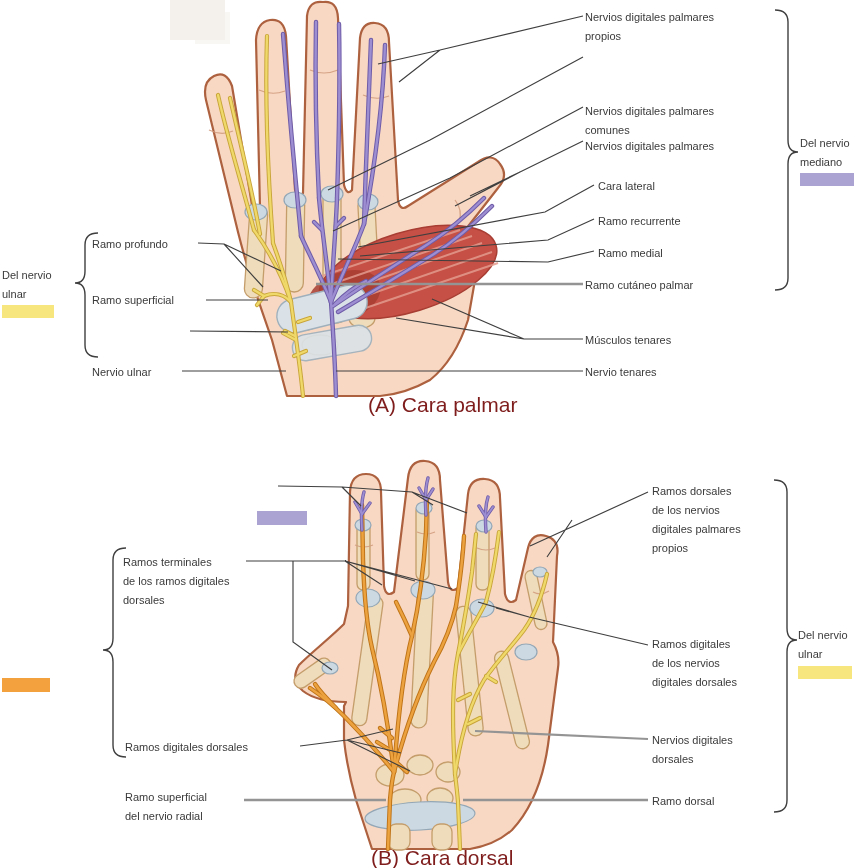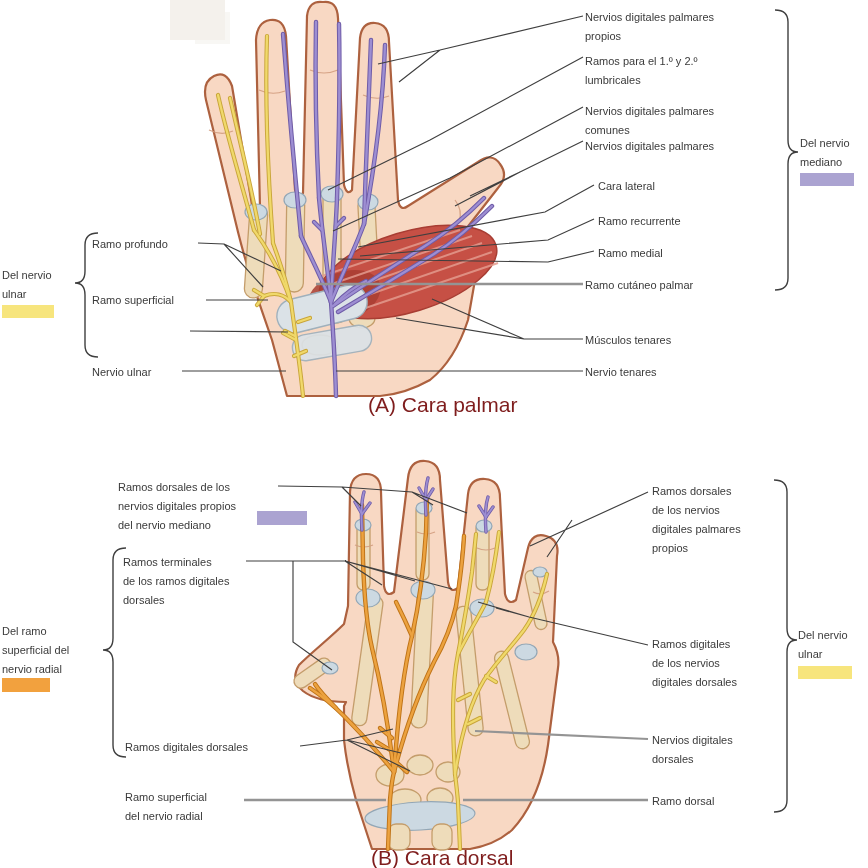--- a/index.html
+++ b/index.html
@@ -263,22 +263,20 @@
     <g>
       <path class="br" d="M98,233 Q85,233 85,245 L85,271 Q85,283 75,283 Q85,283 85,295 L85,345 Q85,357 98,357"></path>
       <path class="br" d="M775,10 Q788,10 788,22 L788,140 Q788,152 798,152 Q788,152 788,164 L788,278 Q788,290 775,290"></path>
       <path class="br" d="M126,548 Q113,548 113,560 L113,638 Q113,650 103,650 Q113,650 113,662 L113,745 Q113,757 126,757"></path>
       <path class="br" d="M774,480 Q787,480 787,492 L787,628 Q787,640 797,640 Q787,640 787,652 L787,800 Q787,812 774,812"></path>
     </g>
   </svg>
 
   <div class="lbl" style="left:585px;top:8px;width:210px">Nervios digitales palmares
 propios</div>
-  <div class="lbl" style="left:585px;top:52px;width:200px">Ramos para el 1.º y 2.º
-lumbricales</div>
   <div class="lbl" style="left:585px;top:102px;width:210px">Nervios digitales palmares
 comunes</div>
   <div class="lbl" style="left:585px;top:137px;width:220px">Nervios digitales palmares</div>
   <div class="lbl" style="left:598px;top:177px">Cara lateral</div>
   <div class="lbl" style="left:598px;top:212px">Ramo recurrente</div>
   <div class="lbl" style="left:598px;top:244px">Ramo medial</div>
   <div class="lbl" style="left:585px;top:276px">Ramo cutáneo palmar</div>
   <div class="lbl" style="left:585px;top:331px">Músculos tenares</div>
   <div class="lbl" style="left:585px;top:363px">Nervio tenares</div>
 
@@ -289,34 +287,28 @@
   <div class="lbl" style="left:2px;top:266px;width:90px">Del nervio
 ulnar</div>
   <div class="swatch" style="left: 2px; top: 305px; width: 52px; background-color: rgb(247, 229, 125);"></div>
 
   <div class="lbl" style="left:800px;top:134px;width:90px">Del nervio
 mediano</div>
   <div class="swatch" style="left: 800px; top: 173px; width: 54px; background-color: rgb(171, 163, 209);"></div>
 
   <div class="cap" style="left:368px;top:393px">(A) Cara palmar</div>
 
-  <div class="lbl" style="left:118px;top:478px;width:200px">Ramos dorsales de los
-nervios digitales propios
-del nervio mediano</div>
   <div class="swatch" style="left: 257px; top: 511px; width: 50px; height: 14px; background-color: rgb(171, 163, 209);"></div>
   <div class="lbl" style="left:123px;top:553px;width:180px">Ramos terminales
 de los ramos digitales
 dorsales</div>
   <div class="lbl" style="left:125px;top:738px;width:190px">Ramos digitales dorsales</div>
   <div class="lbl" style="left:125px;top:788px;width:140px">Ramo superficial
 del nervio radial</div>
 
-  <div class="lbl" style="left:2px;top:622px;width:115px">Del ramo
-superficial del
-nervio radial</div>
   <div class="swatch" style="left: 2px; top: 678px; width: 48px; height: 14px; background-color: rgb(242, 161, 62);"></div>
 
   <div class="lbl" style="left:652px;top:482px;width:145px">Ramos dorsales
 de los nervios
 digitales palmares
 propios</div>
   <div class="lbl" style="left:652px;top:635px;width:140px">Ramos digitales
 de los nervios
 digitales dorsales</div>
   <div class="lbl" style="left:652px;top:731px;width:135px">Nervios digitales

